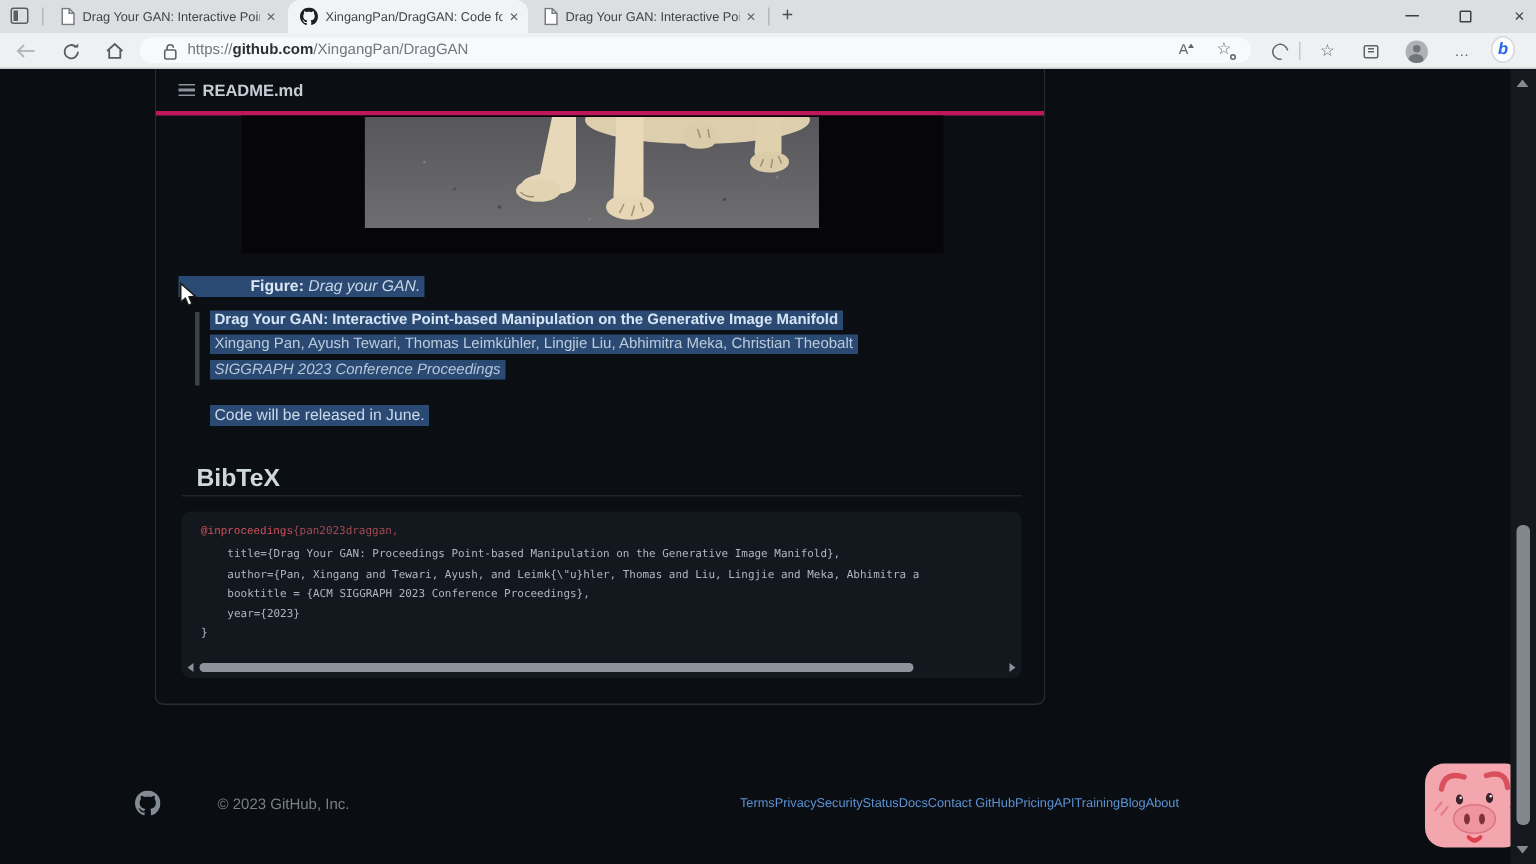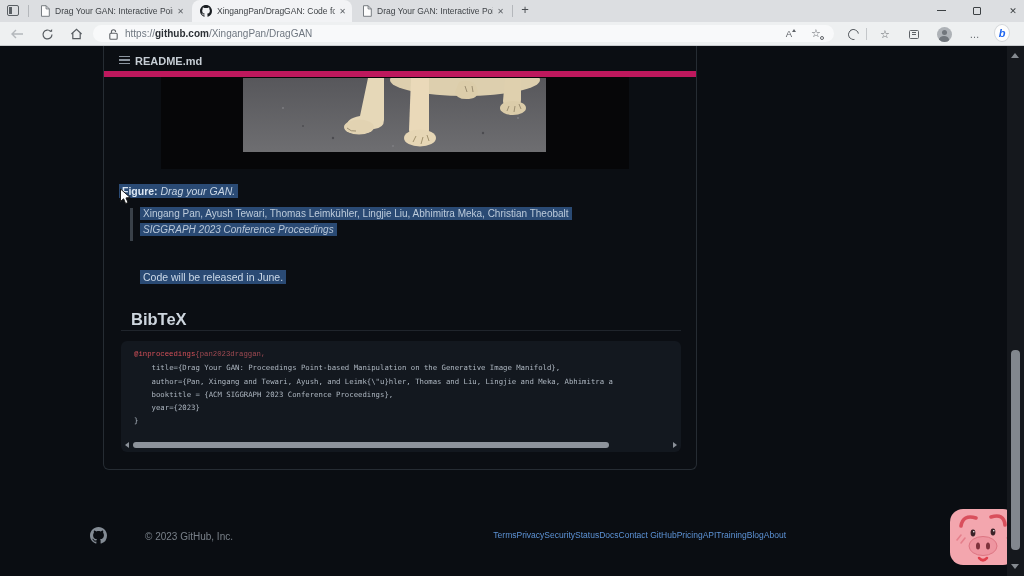--- a/index.html
+++ b/index.html
@@ -45,46 +45,46 @@
   .bing{width:18px;height:18px;border-radius:50%;background:#fdfdfd;border:1px solid #d4d7da;
         display:flex;align-items:center;justify-content:center;
         font-size:11px;font-weight:700;font-style:italic;color:#1f66f0;}
   .collections-ic{width:10px;height:9px;border:1.2px solid #5f6368;border-radius:1.5px;position:relative;}
   .collections-ic::after{content:"";position:absolute;left:2px;top:3px;width:4px;height:1.2px;background:#5f6368;box-shadow:0 -2px 0 #5f6368;}
   .essentials{width:11px;height:11px;border:1.3px solid #5f6368;border-radius:50%;border-right-color:transparent;transform:rotate(35deg);}
 
   
   .card{position:absolute;left:103px;top:46px;width:594px;height:424px;background:#0b0e13;
         border:1px solid #262c33;border-top:none;border-radius:0 0 6px 6px;}
-  .readme-head{position:absolute;left:0;top:0;width:100%;height:31px;border-bottom:6px solid #be185d;}
+  .readme-head{position:absolute;left:0;top:0;width:100%;height:31px;border-bottom:3px solid #be185d;}
   .toc-ic{position:absolute;left:15px;top:10px;width:11px;height:10px;cursor:pointer;}
   .toc-ic i{display:block;height:1.4px;background:#8b949e;margin-bottom:2px;}
   .readme-title{position:absolute;left:31px;top:0;line-height:31px;font-size:11px;font-weight:700;color:#c6cdd4;}
 
   .media{position:absolute;left:57px;top:31px;width:468px;height:92px;background:#060608;}
   .photo{position:absolute;left:82px;top:1px;width:303px;height:74px;overflow:hidden;}
 
   .sel{background:#2a4a74;padding:1px 3px;}
   .figure{position:absolute;left:15px;top:139px;font-size:10.5px;color:#ccd9e8;white-space:nowrap;}
-  .figure b{color:#dbe6f2;}
+  .figure b{color:#dbe6f2;margin-left:45px;}
   .figure i{color:#c9d6e4;}
   .quote{position:absolute;left:26px;top:162px;border-left:3px solid #3a4149;padding-left:7px;}
   .quote .ln{height:16.4px;white-space:nowrap;font-size:10px;}
   .ln1 span{color:#d7e4f3;font-weight:700;}
   .ln2 span{color:#bccbdb;}
   .ln3 span{color:#b7c6d8;font-style:italic;}
   .release{position:absolute;left:15px;top:225px;font-size:10.5px;color:#ccd9e8;white-space:nowrap;padding-left:21px;}
   .bibtex-h{position:absolute;left:17px;top:254px;font-size:16.5px;font-weight:700;color:#ced6de;margin:10px;}
   .h-rule{position:absolute;left:17px;top:284px;width:560px;height:1px;background:#20252c;}
 
   .codeblock{position:absolute;left:17px;top:295px;width:560px;height:111px;background:#13181f;border-radius:6px;}
   .codeblock pre{position:absolute;left:13px;top:6px;margin:0;width:536px;height:86px;overflow:hidden;
     font-family:"DejaVu Sans Mono",monospace;font-size:7.3px;line-height:13.3px;color:#adb6c0;white-space:pre;}
   .kw{color:#d45059;font-family:Liberation Mono, monospace;}
-  .kid{color:#a04a52;font-family:Liberation Mono, monospace;}
+  .kid{color:#a04a52;}
   .hscroll{position:absolute;left:4px;bottom:3px;width:552px;height:8px;}
   .harrow{position:absolute;top:1px;width:0;height:0;border-top:3px solid transparent;border-bottom:3px solid transparent;cursor:pointer;}
   .harrow.left{left:0;border-right:4px solid #8b9199;}
   .harrow.right{right:0;border-left:4px solid #8b9199;}
   .hthumb{position:absolute;left:8px;top:1px;width:476px;height:6px;background:#8d939b;border-radius:3px;cursor:grab;}
 
   
   .octologo{position:absolute;left:90px;top:527px;}
   .copyright{position:absolute;left:112px;top:531px;font-size:10px;color:#798089;margin-left:33px;}
   .flinks{position:absolute;left:228px;top:530px;width:558px;display:flex;justify-content:flex-end;}
@@ -253,20 +253,21 @@
           <path d="M262 0 h16 v22 q0 9 -8 9 q-10 0 -10 -8 z" fill="#dfd0ae"></path>
           <ellipse cx="270" cy="30" rx="13" ry="7" fill="#dbcca9"></ellipse>
           <path d="M264 33 l2 -5 M271 34 l1 -6 M278 31 l-2 -5" stroke="#9d8f72" stroke-width="1" fill="none"></path>
         </svg>
       </div>
     </div>
 
     <div class="figure"><span class="sel"><b>Figure:</b> <i>Drag your GAN.</i></span></div>
 
     <div class="quote">
+      <div class="ln ln1"><span class="sel">Drag Your GAN: Interactive Point-based Manipulation on the Generative Image Manifold</span></div>
       <div class="ln ln2"><span class="sel">Xingang Pan, Ayush Tewari, Thomas Leimkühler, Lingjie Liu, Abhimitra Meka, Christian Theobalt</span></div>
       <div class="ln ln3"><span class="sel">SIGGRAPH 2023 Conference Proceedings</span></div>
     </div>
 
     <div class="release"><span class="sel">Code will be released in June.</span></div>
 
     <h2 class="bibtex-h">BibTeX</h2>
     <div class="h-rule"></div>
 
     <div class="codeblock">

